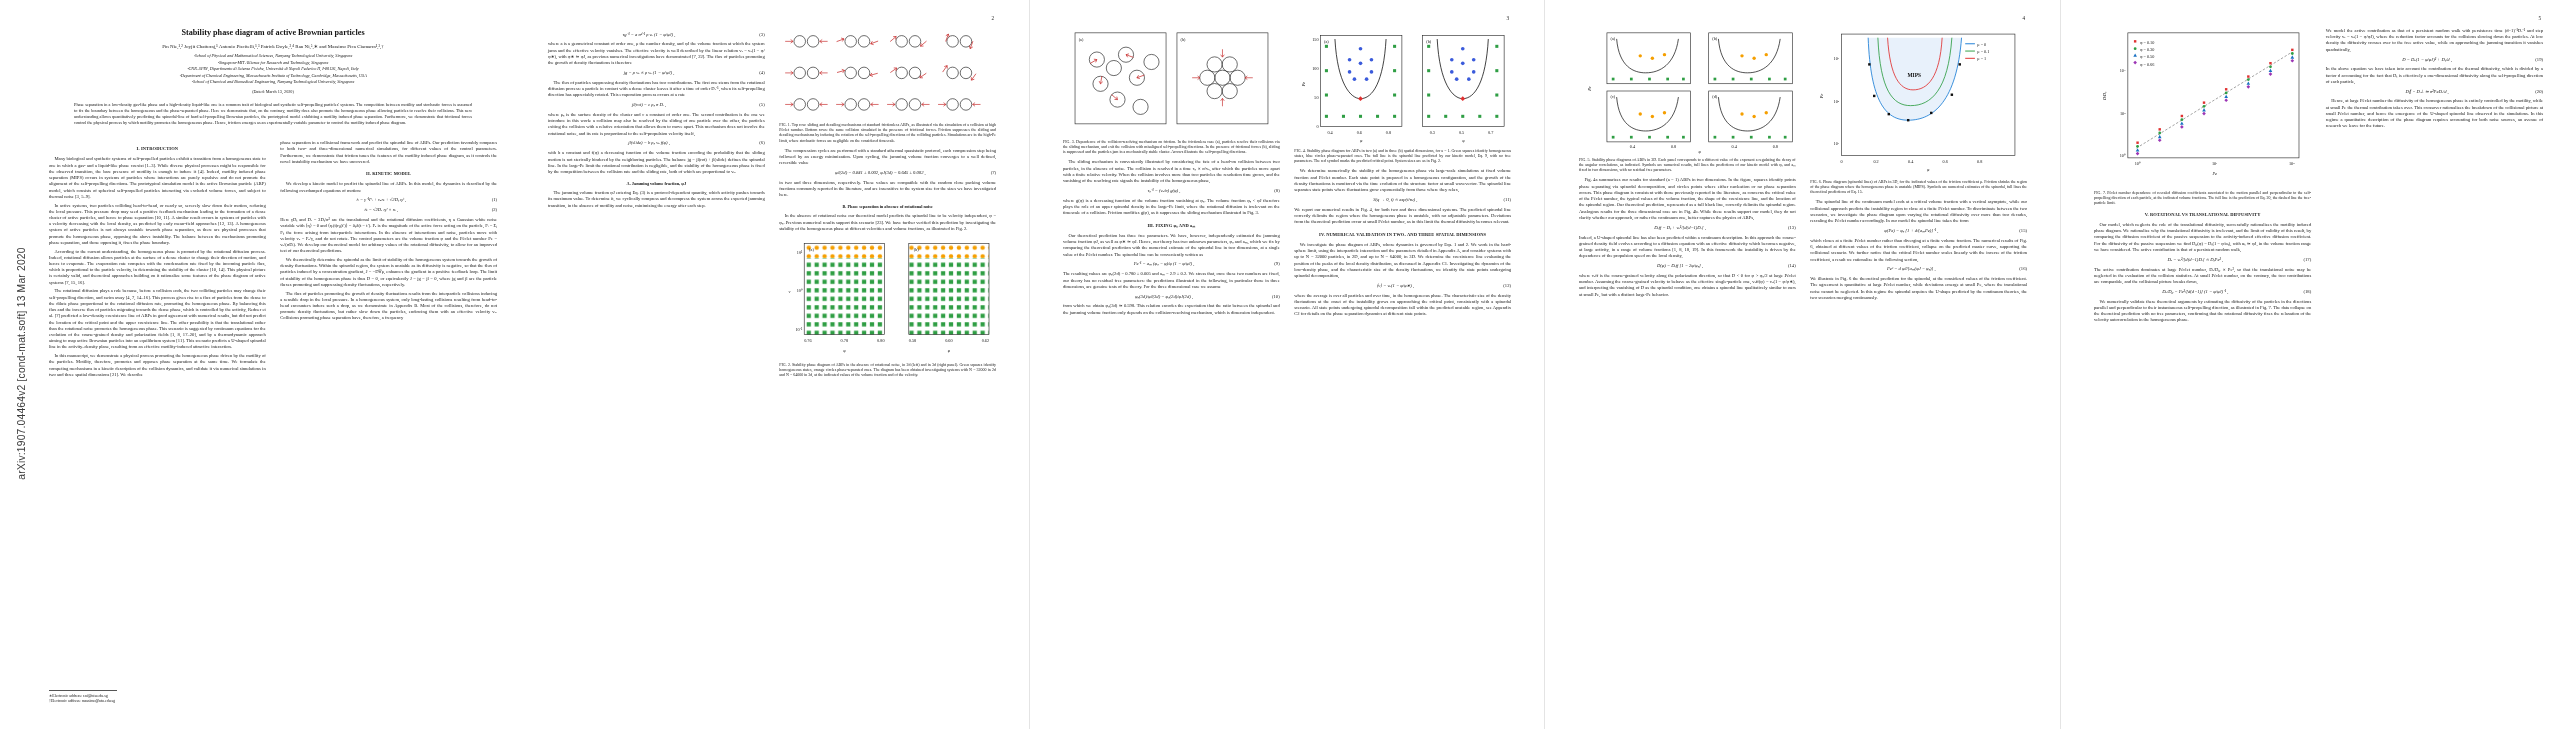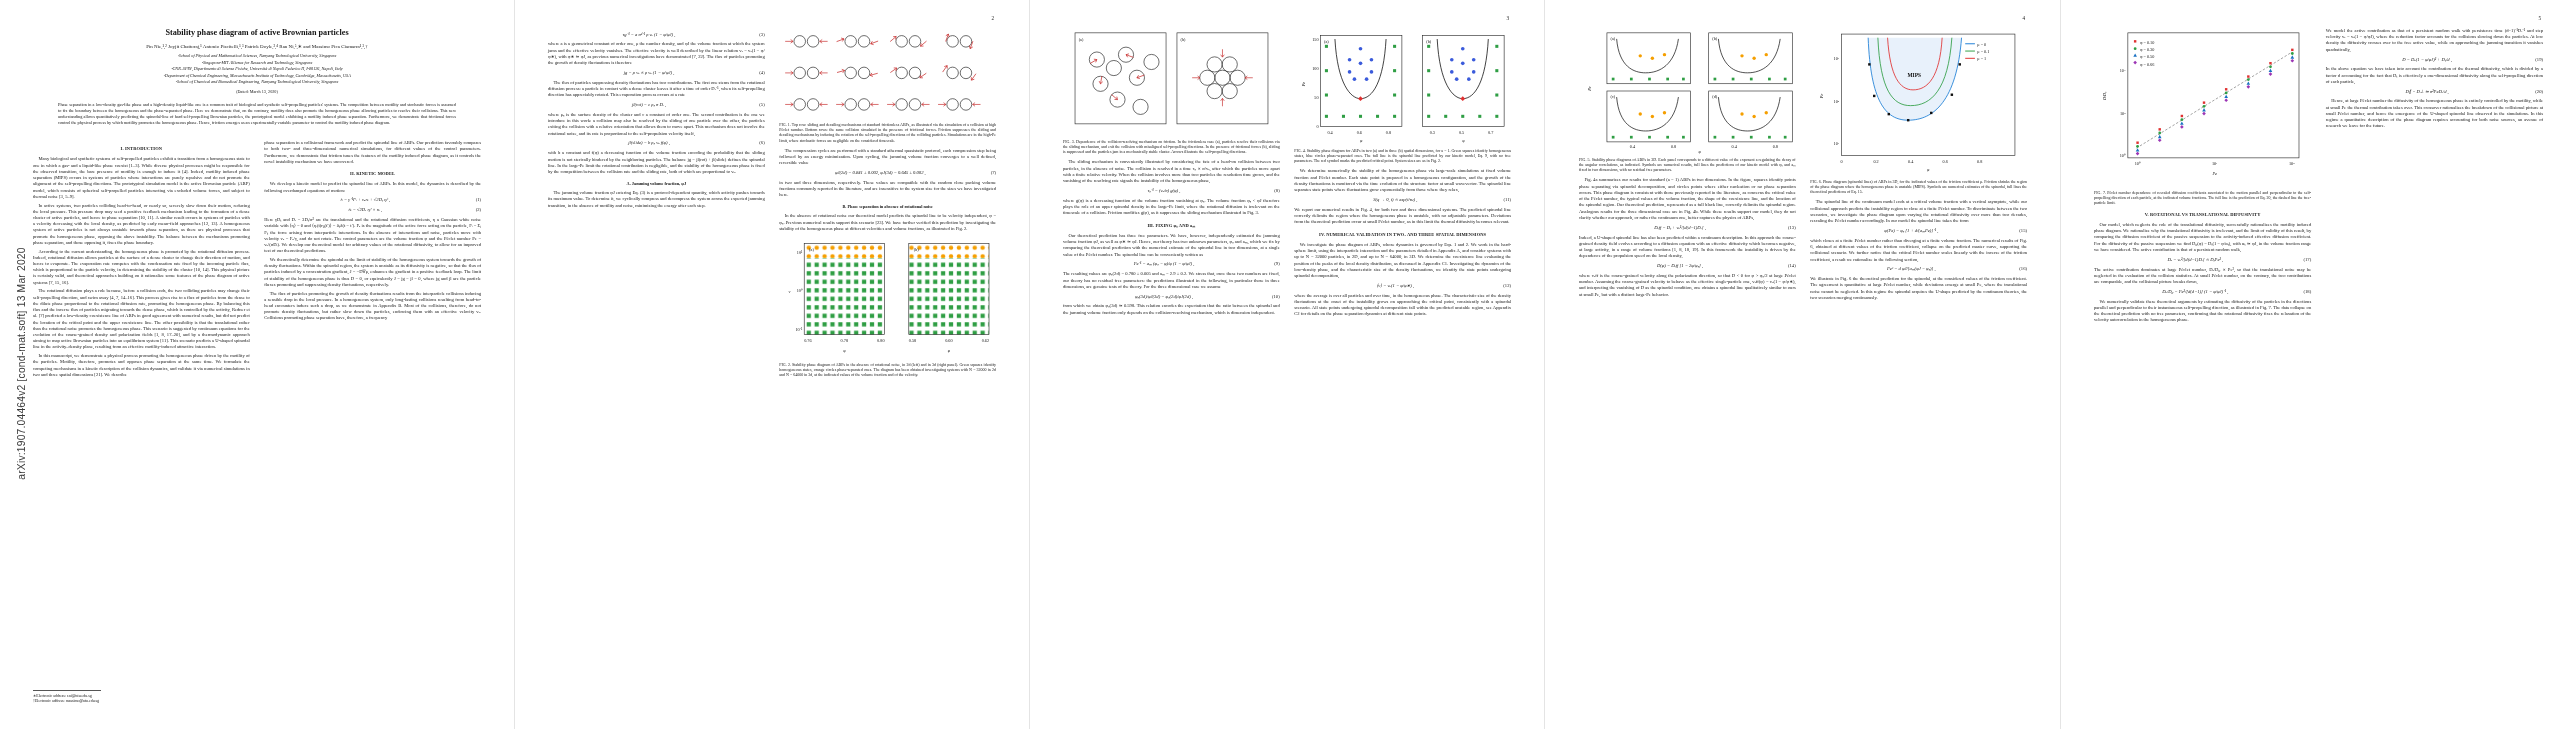--- a/index.html
+++ b/index.html
@@ -36,21 +36,21 @@
   svg text.lbl{font-style:italic;}
   svg text.big{font-size:9px;font-weight:bold;}
 </style>
 </head>
 <body>
 
 <div id="canvas">
 
   <div class="watermark">arXiv:1907.04464v2  [cond-mat.soft]  13 Mar 2020</div>
 
-  <div class="sheet" style="left:0">
+  <div class="sheet" style="left:16px">
     <div class="front">
       <div class="title">Stability phase diagram of active Brownian particles</div>
       <div class="authors">Pin Nie,¹,² Joyjit Chattoraj,¹ Antonio Piscitelli,¹,³ Patrick Doyle,²,⁴ Ran Ni,⁵,∗ and Massimo Pica Ciamarra¹,³,†</div>
       <div class="affil">¹School of Physical and Mathematical Sciences, Nanyang Technological University, Singapore</div>
       <div class="affil">²Singapore-MIT Alliance for Research and Technology, Singapore</div>
       <div class="affil">³CNR–SPIN, Dipartimento di Scienze Fisiche, Università di Napoli Federico II, I-80126, Napoli, Italy</div>
       <div class="affil">⁴Department of Chemical Engineering, Massachusetts Institute of Technology, Cambridge, Massachusetts, USA</div>
       <div class="affil">⁵School of Chemical and Biomedical Engineering, Nanyang Technological University, Singapore</div>
       <div class="dated">(Dated: March 13, 2020)</div>
       <div class="abstract">Phase separation in a low-density gas-like phase and a high-density liquid-like one is a common trait of biological and synthetic self-propelling particles' systems. The competition between motility and stochastic forces is assumed to fix the boundary between the homogeneous and the phase-separated phase. Here we demonstrate that, on the contrary, motility does also promote the homogeneous phase allowing particles to resolve their collisions. This new understanding allows quantitatively predicting the spinodal-line of hard self-propelling Brownian particles, the prototypical model exhibiting a motility induced phase separation. Furthermore, we demonstrate that frictional forces control the physical process by which motility promotes the homogeneous phase. Hence, friction emerges as an experimentally variable parameter to control the motility induced phase diagram.</div>

